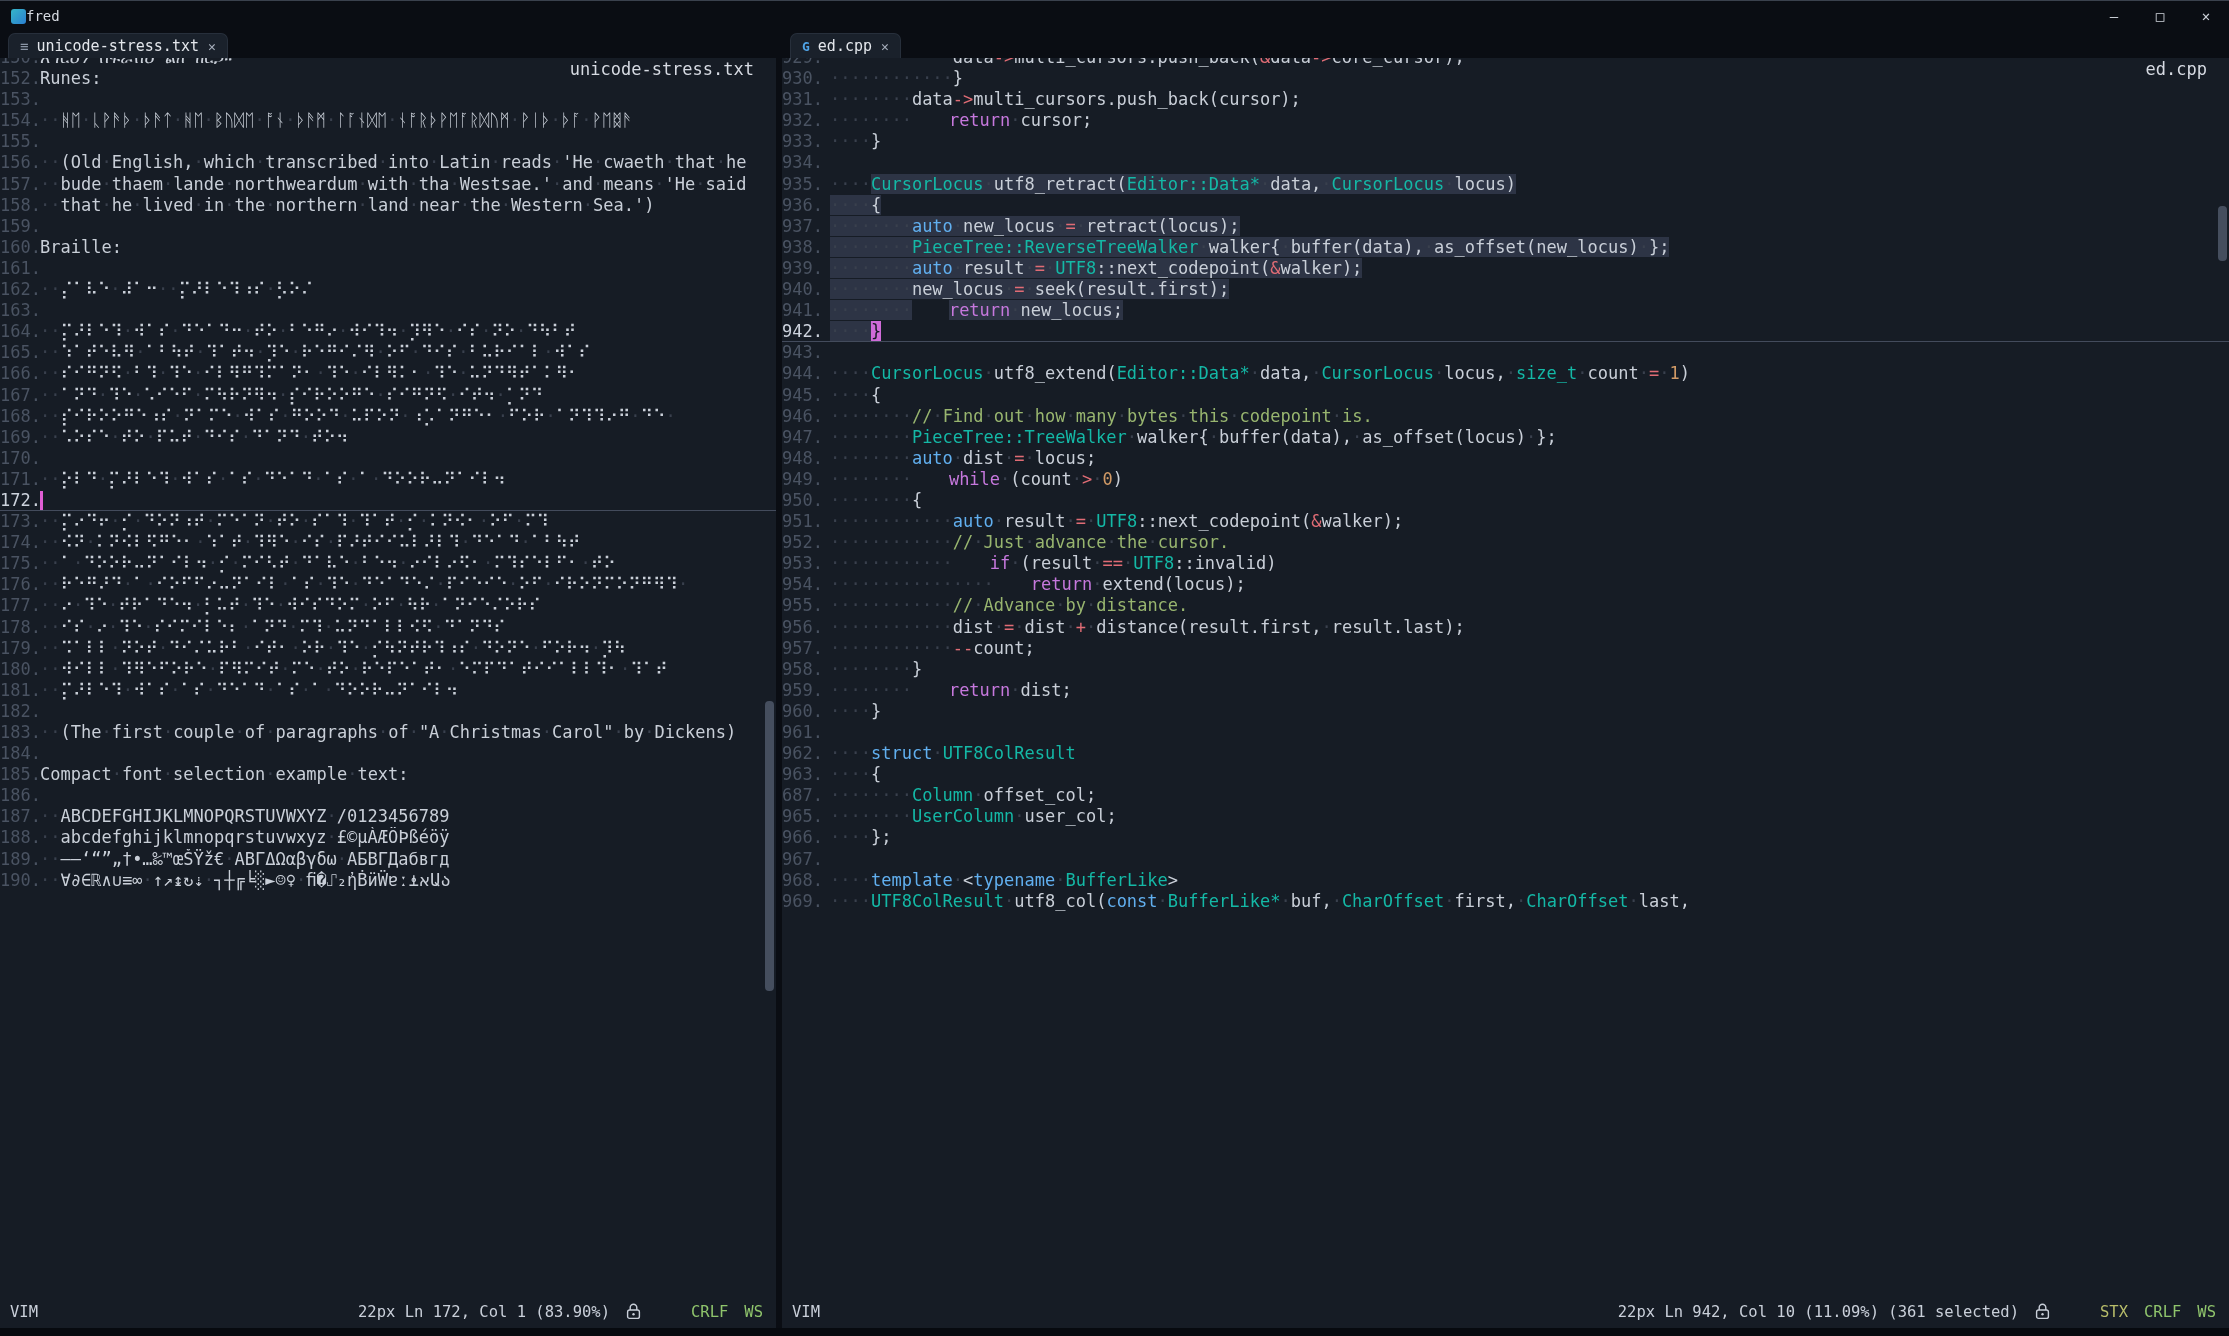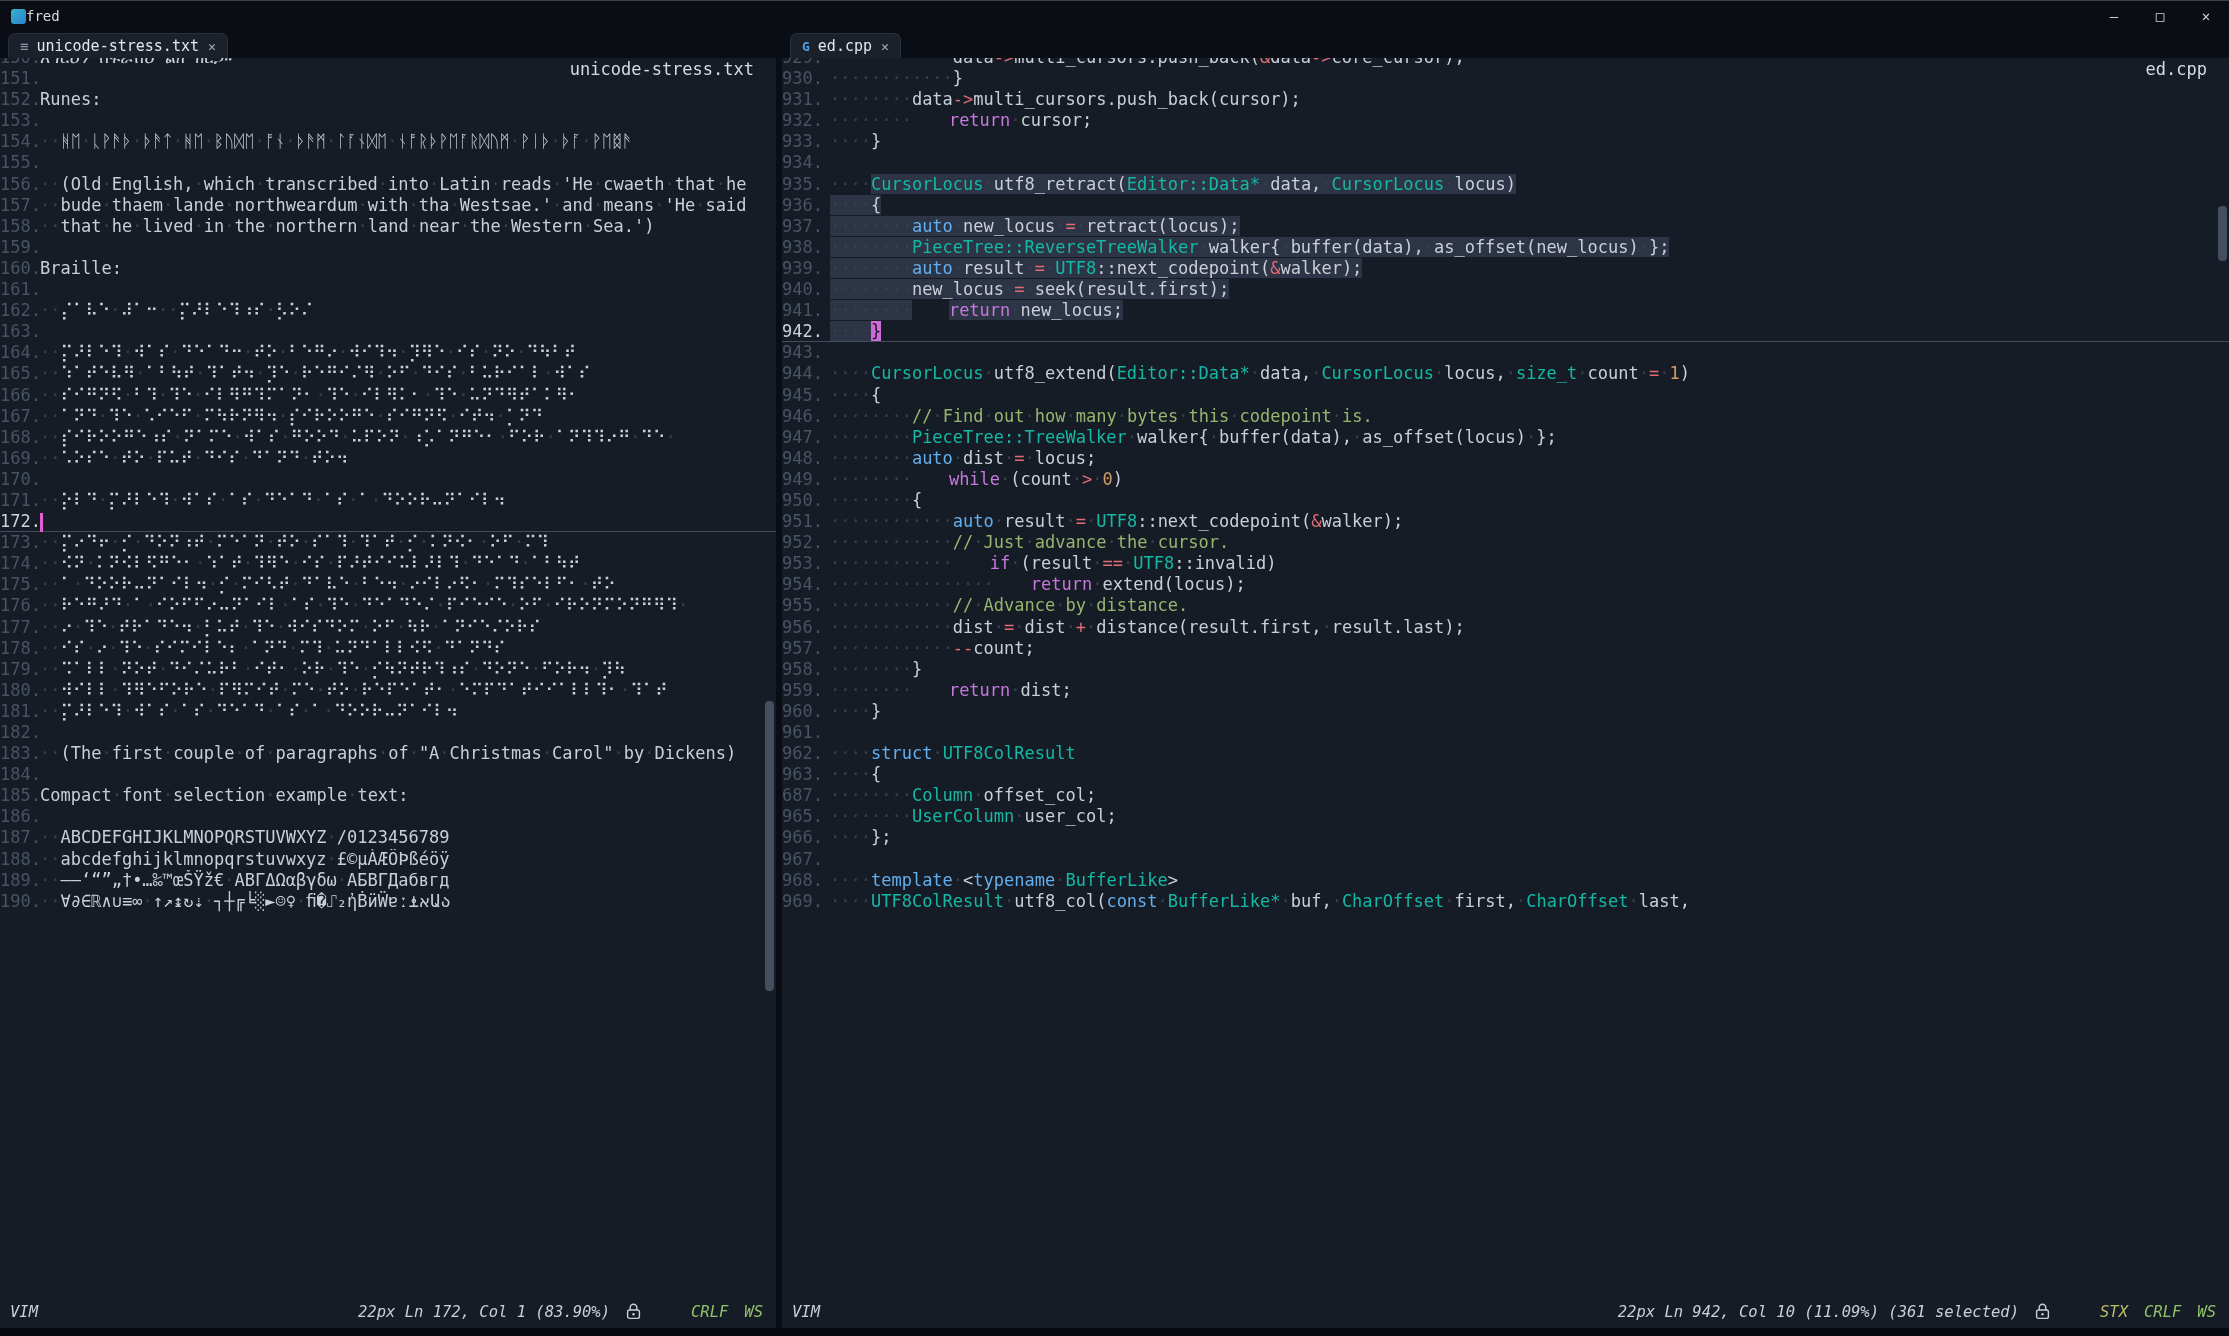--- a/index.html
+++ b/index.html
@@ -54,21 +54,21 @@
   .block-cursor { background:#cf6bd8; color:#141923; }
   .beam-cursor { display:inline-block; width:3px; height:19px; background:#e05ed4;
                  vertical-align:middle; }
   .filelabel { position:absolute; top:0; right:16px; z-index:5; background:#161c25;
                padding:0 6px; height:22px; line-height:22px; color:#d6dae2; font-size:17px; }
   .vthumb { position:absolute; width:9px; border-radius:4px; background:#454e5e; z-index:6; }
   .pane-left  .vthumb { right:2px; top:643px; height:290px; }
   .pane-right .vthumb { right:2px; top:148px; height:55px; }
   
   .status { height:33px; display:flex; align-items:center; padding:0 13px 0 10px;
-            font-size:15.5px; color:#c9cfd9; background:#161c25;font-style:italic; }
+            font-size:15.5px; color:#c9cfd9; background:#161c25; }
   .status .sright { margin-left:auto; display:flex; align-items:center; gap:16px; }
   .flags { display:flex; gap:16px; margin-left:34px; }
   .lock { display:inline-flex; align-items:center; }
   .bottom-strip { height:9px; background:#070a0f; }
 </style>
 </head>
 <body>
 
 <div class="titlebar">
   <div class="app-icon"></div>
@@ -87,21 +87,20 @@
       <div class="tab">
         <span class="ticon">≡</span>
         <span>unicode-stress.txt</span>
         <span class="tclose">✕</span>
       </div>
     </div>
     <div class="editor">
       <div class="filelabel">unicode-stress.txt</div>
       <div class="lines" id="lines-0">
           <div class="row"><span class="num">150.</span><span class="txt"><span class="tk-p">እግርህን<span class="dot">·</span>በፍራሽህ<span class="dot">·</span>ልክ<span class="dot">·</span>ዘርጋ።</span></span></div>
-          <div class="row"><span class="num">151.</span><span class="txt"></span></div>
           <div class="row"><span class="num">152.</span><span class="txt"><span class="tk-p">Runes:</span></span></div>
           <div class="row"><span class="num">153.</span><span class="txt"></span></div>
           <div class="row"><span class="num">154.</span><span class="txt"><span class="tk-p"><span class="dot">··</span>ᚻᛖ<span class="dot">·</span>ᚳᚹᚫᚦ<span class="dot">·</span>ᚦᚫᛏ<span class="dot">·</span>ᚻᛖ<span class="dot">·</span>ᛒᚢᛞᛖ<span class="dot">·</span>ᚩᚾ<span class="dot">·</span>ᚦᚫᛗ<span class="dot">·</span>ᛚᚪᚾᛞᛖ<span class="dot">·</span>ᚾᚩᚱᚦᚹᛖᚪᚱᛞᚢᛗ<span class="dot">·</span>ᚹᛁᚦ<span class="dot">·</span>ᚦᚪ<span class="dot">·</span>ᚹᛖᛥᚫ</span></span></div>
           <div class="row"><span class="num">155.</span><span class="txt"></span></div>
           <div class="row"><span class="num">156.</span><span class="txt"><span class="tk-p"><span class="dot">··</span>(Old<span class="dot">·</span>English,<span class="dot">·</span>which<span class="dot">·</span>transcribed<span class="dot">·</span>into<span class="dot">·</span>Latin<span class="dot">·</span>reads<span class="dot">·</span>'He<span class="dot">·</span>cwaeth<span class="dot">·</span>that<span class="dot">·</span>he</span></span></div>
           <div class="row"><span class="num">157.</span><span class="txt"><span class="tk-p"><span class="dot">··</span>bude<span class="dot">·</span>thaem<span class="dot">·</span>lande<span class="dot">·</span>northweardum<span class="dot">·</span>with<span class="dot">·</span>tha<span class="dot">·</span>Westsae.'<span class="dot">·</span>and<span class="dot">·</span>means<span class="dot">·</span>'He<span class="dot">·</span>said</span></span></div>
           <div class="row"><span class="num">158.</span><span class="txt"><span class="tk-p"><span class="dot">··</span>that<span class="dot">·</span>he<span class="dot">·</span>lived<span class="dot">·</span>in<span class="dot">·</span>the<span class="dot">·</span>northern<span class="dot">·</span>land<span class="dot">·</span>near<span class="dot">·</span>the<span class="dot">·</span>Western<span class="dot">·</span>Sea.')</span></span></div>
           <div class="row"><span class="num">159.</span><span class="txt"></span></div>
           <div class="row"><span class="num">160.</span><span class="txt"><span class="tk-p">Braille:</span></span></div>
           <div class="row"><span class="num">161.</span><span class="txt"></span></div>

